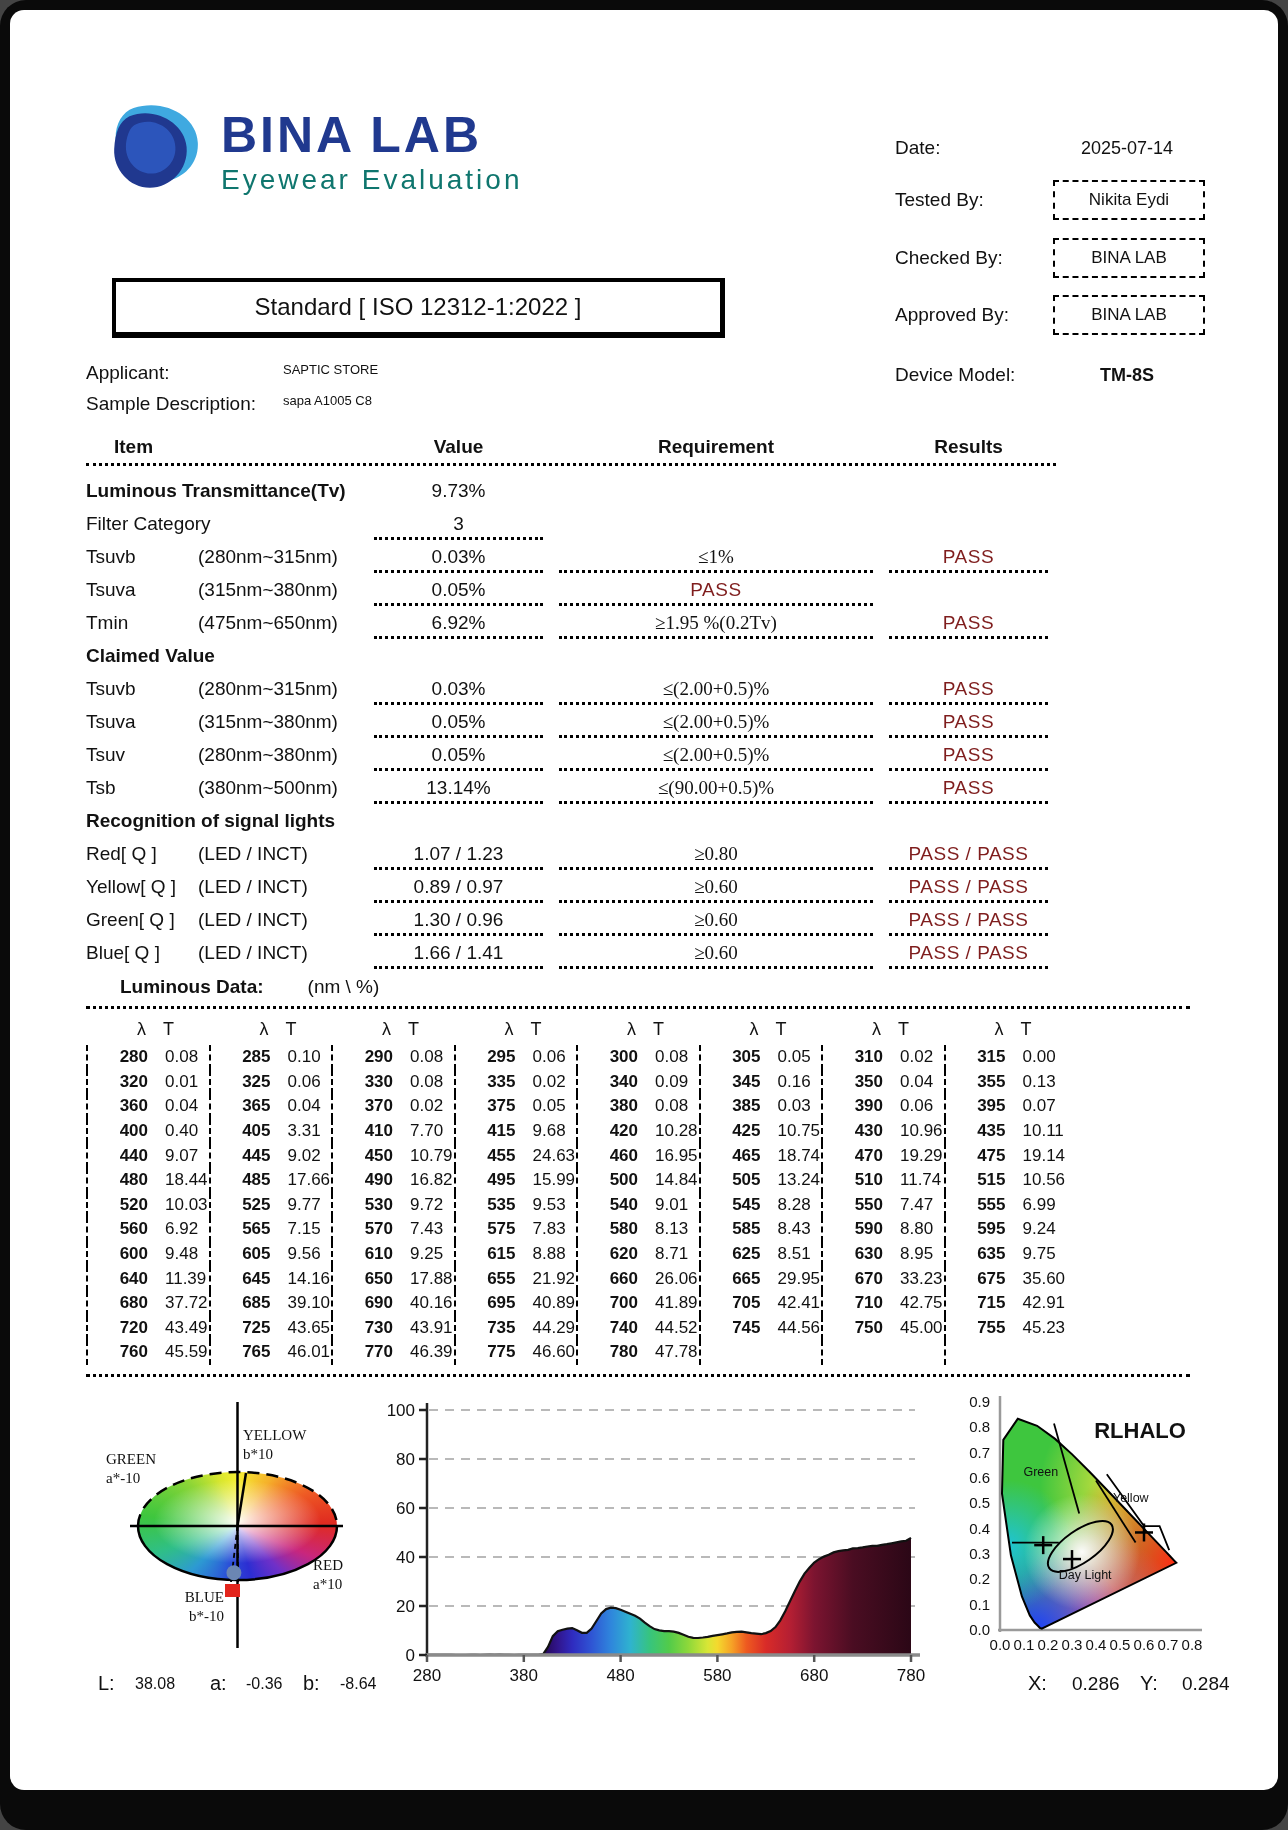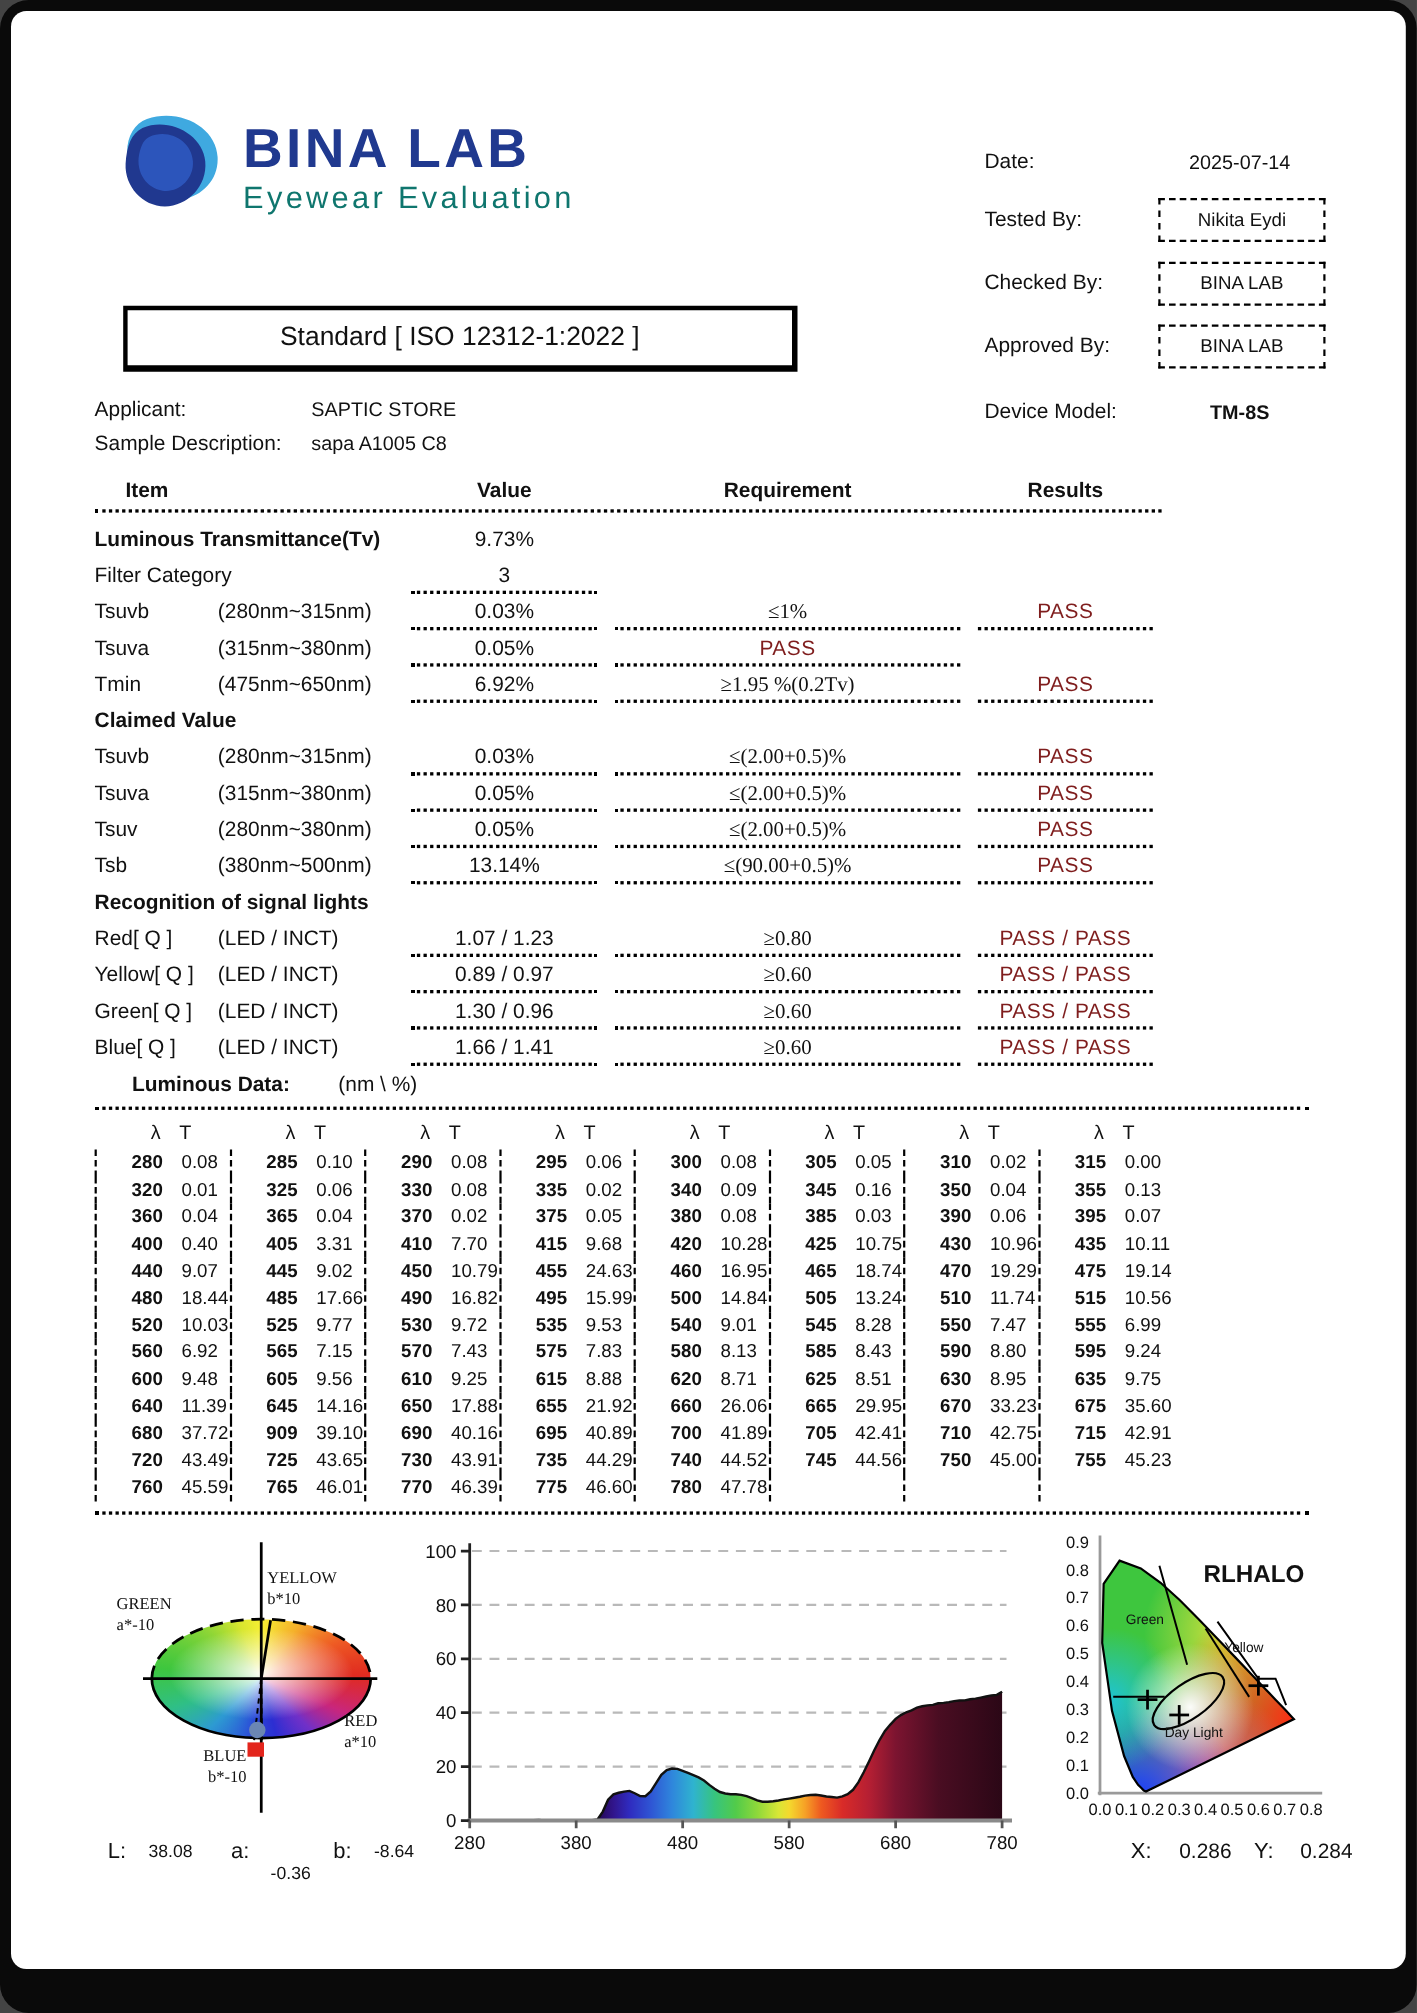--- a/index.html
+++ b/index.html
@@ -18,21 +18,21 @@
   .hfield .lbl{width:158px;font-size:19px;}
   .hfield .valbox{width:148px;height:36px;border:2.5px dashed #000;display:flex;align-items:center;justify-content:center;font-size:17px;}
   .hfield .valplain{width:148px;text-align:center;font-size:18px;}
   .hfield .valplain.b{font-weight:bold;}
 
   
   .std-box{left:102px;top:268px;width:604px;height:50px;border:4px solid #000;border-right-width:5px;border-bottom-width:6px;
            display:flex;align-items:center;justify-content:center;font-size:24px;}
 
   .kv .lbl{font-size:19px;}
-  .kv .val{font-size:18px;}
+  .kv .val{font-size:13px;}
 
   
   .rtable{left:76px;top:424px;width:970px;}
   .t-head{display:grid;grid-template-columns:280px 185px 330px 175px;height:26px;align-items:center;font-weight:bold;font-size:19px;}
   .t-head .h-item{padding-left:28px;}
   .t-head .h-c{text-align:center;}
   .hd-line{border-bottom:3px dotted #000;margin-top:3px;}
   .t-rows{margin-top:8px;}
   .t-row{display:grid;grid-template-columns:280px 185px 330px 175px;height:33px;align-items:center;font-size:19px;}
   .t-row .c{position:relative;height:100%;display:flex;align-items:center;justify-content:center;}
@@ -67,21 +67,21 @@
       radial-gradient(ellipse 60% 55% at 50% 46%, rgba(255,255,255,.95), rgba(255,255,255,0) 70%),
       conic-gradient(from 0deg,
         #f6ef33 0deg,#f5b02a 35deg,#ee5a24 65deg,#e02b20 88deg,
         #c9267c 112deg,#7030c8 136deg,#2c2ed2 165deg,#2b50d8 192deg,
         #2d9ad2 226deg,#2fbf86 252deg,#3ec63e 276deg,#8fd636 312deg,
         #d7e62e 338deg,#f6ef33 360deg);}
   .lab-lbl{position:absolute;font-family:"Liberation Serif",serif;font-size:15px;line-height:1.25;}
   .lab-vals{left:78px;top:1662px;width:320px;height:30px;}
   .lab-vals span{position:absolute;top:0;}
   .lv-l{left:10px;font-size:20px;}   .lv-lv{left:47px;top:3px !important;font-size:16px;}
-  .lv-a{left:122px;font-size:20px;}  .lv-av{left:158px;top:3px !important;font-size:16px;margin-top:20px;}
+  .lv-a{left:122px;font-size:20px;}  .lv-av{left:158px;top:3px !important;font-size:16px;}
   .lv-b{left:215px;font-size:20px;}  .lv-bv{left:252px;top:3px !important;font-size:16px;}
 
   .spec-chart{left:365px;top:1375px;width:560px;height:310px;}
   .chroma-chart{left:820px;top:1370px;width:440px;height:330px;}
   .xy-vals{left:1000px;top:1662px;width:260px;height:30px;}
   .xy-vals span{position:absolute;top:0;}
   .xv-x{left:18px;font-size:20px;}  .xv-xv{left:62px;top:1px !important;font-size:19px;}
   .xv-y{left:130px;font-size:20px;} .xv-yv{left:172px;top:1px !important;font-size:19px;}
 
   svg text{font-family:"Liberation Sans",sans-serif;fill:#111;}
@@ -682,21 +682,21 @@
               <span class="sl">675</span>
               <span class="st">35.60</span>
             </div>
           </div>
           <div class="sp-row">
             <div class="sp-cell">
               <span class="sl">680</span>
               <span class="st">37.72</span>
             </div>
             <div class="sp-cell">
-              <span class="sl">909</span>
+              <span class="sl">685</span>
               <span class="st">39.10</span>
             </div>
             <div class="sp-cell">
               <span class="sl">690</span>
               <span class="st">40.16</span>
             </div>
             <div class="sp-cell">
               <span class="sl">695</span>
               <span class="st">40.89</span>
             </div>

